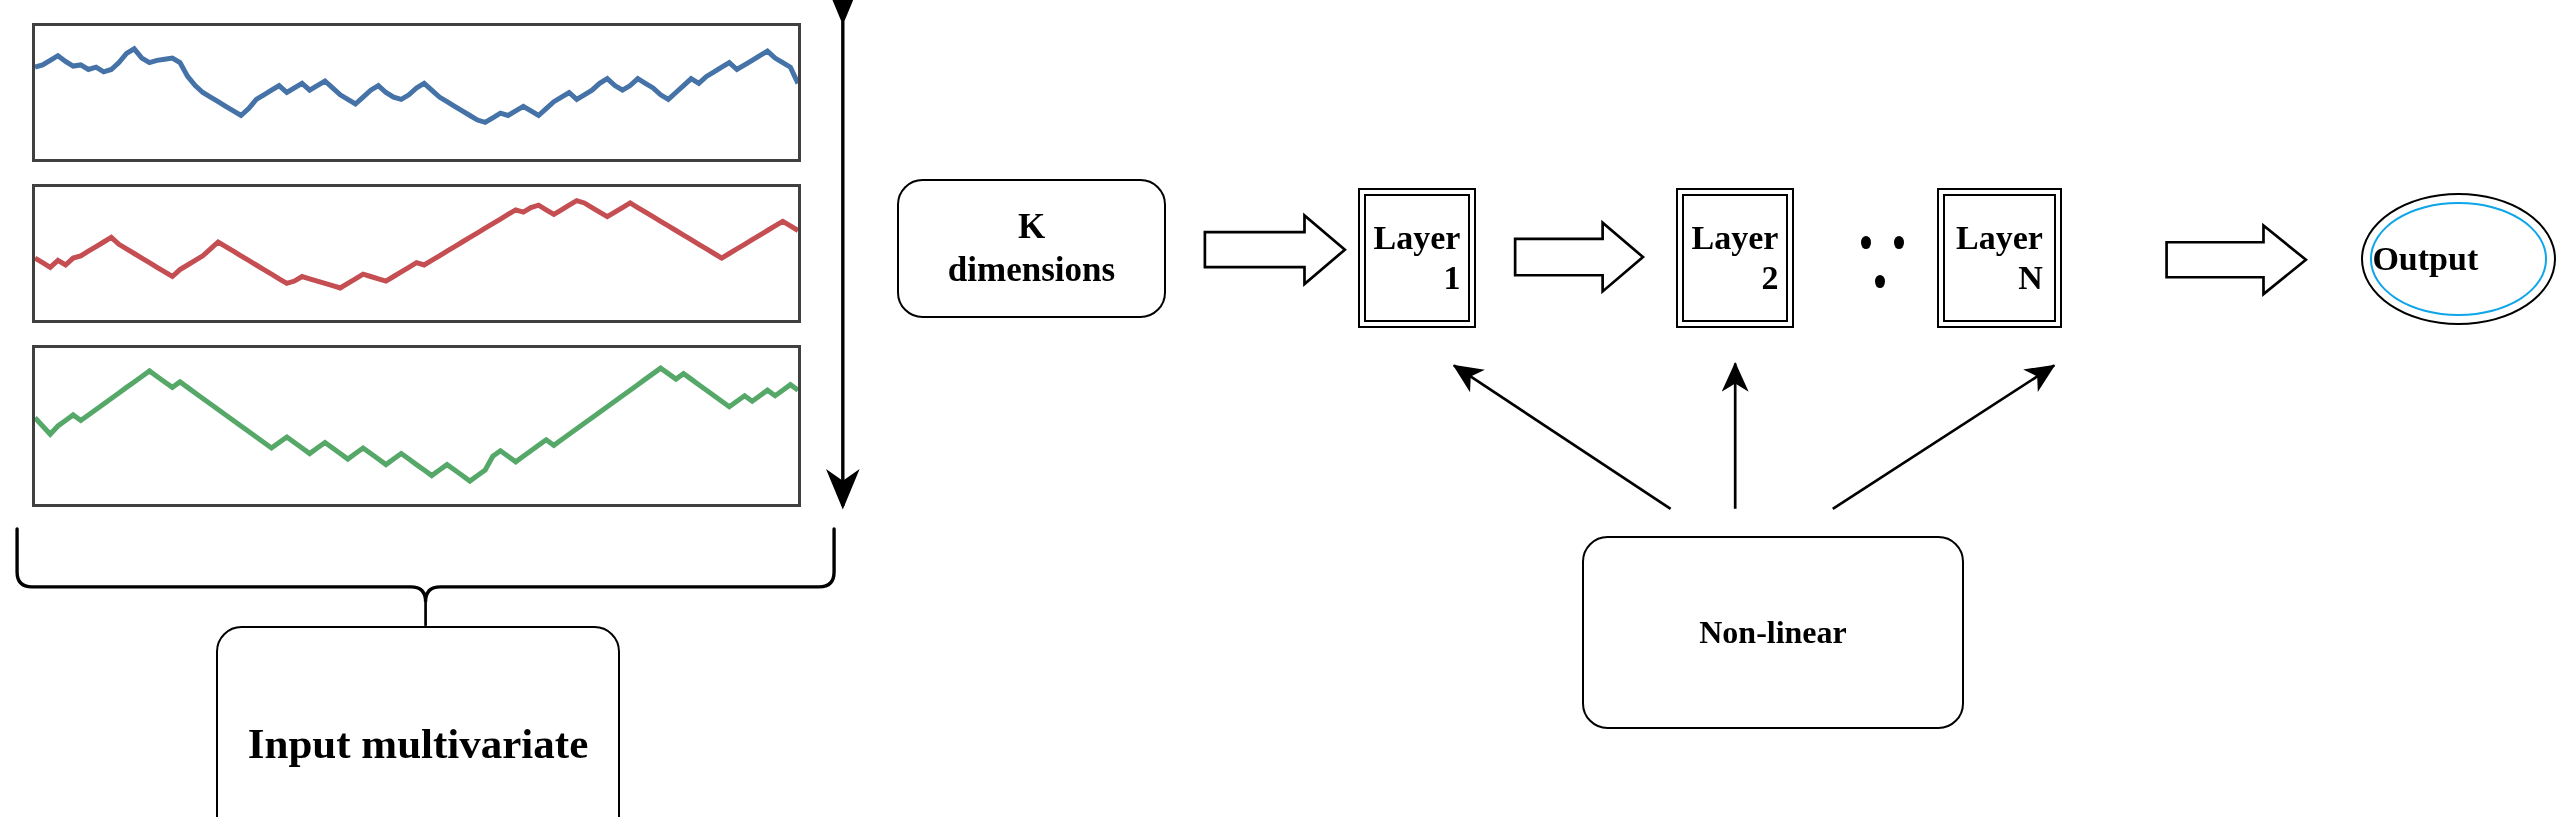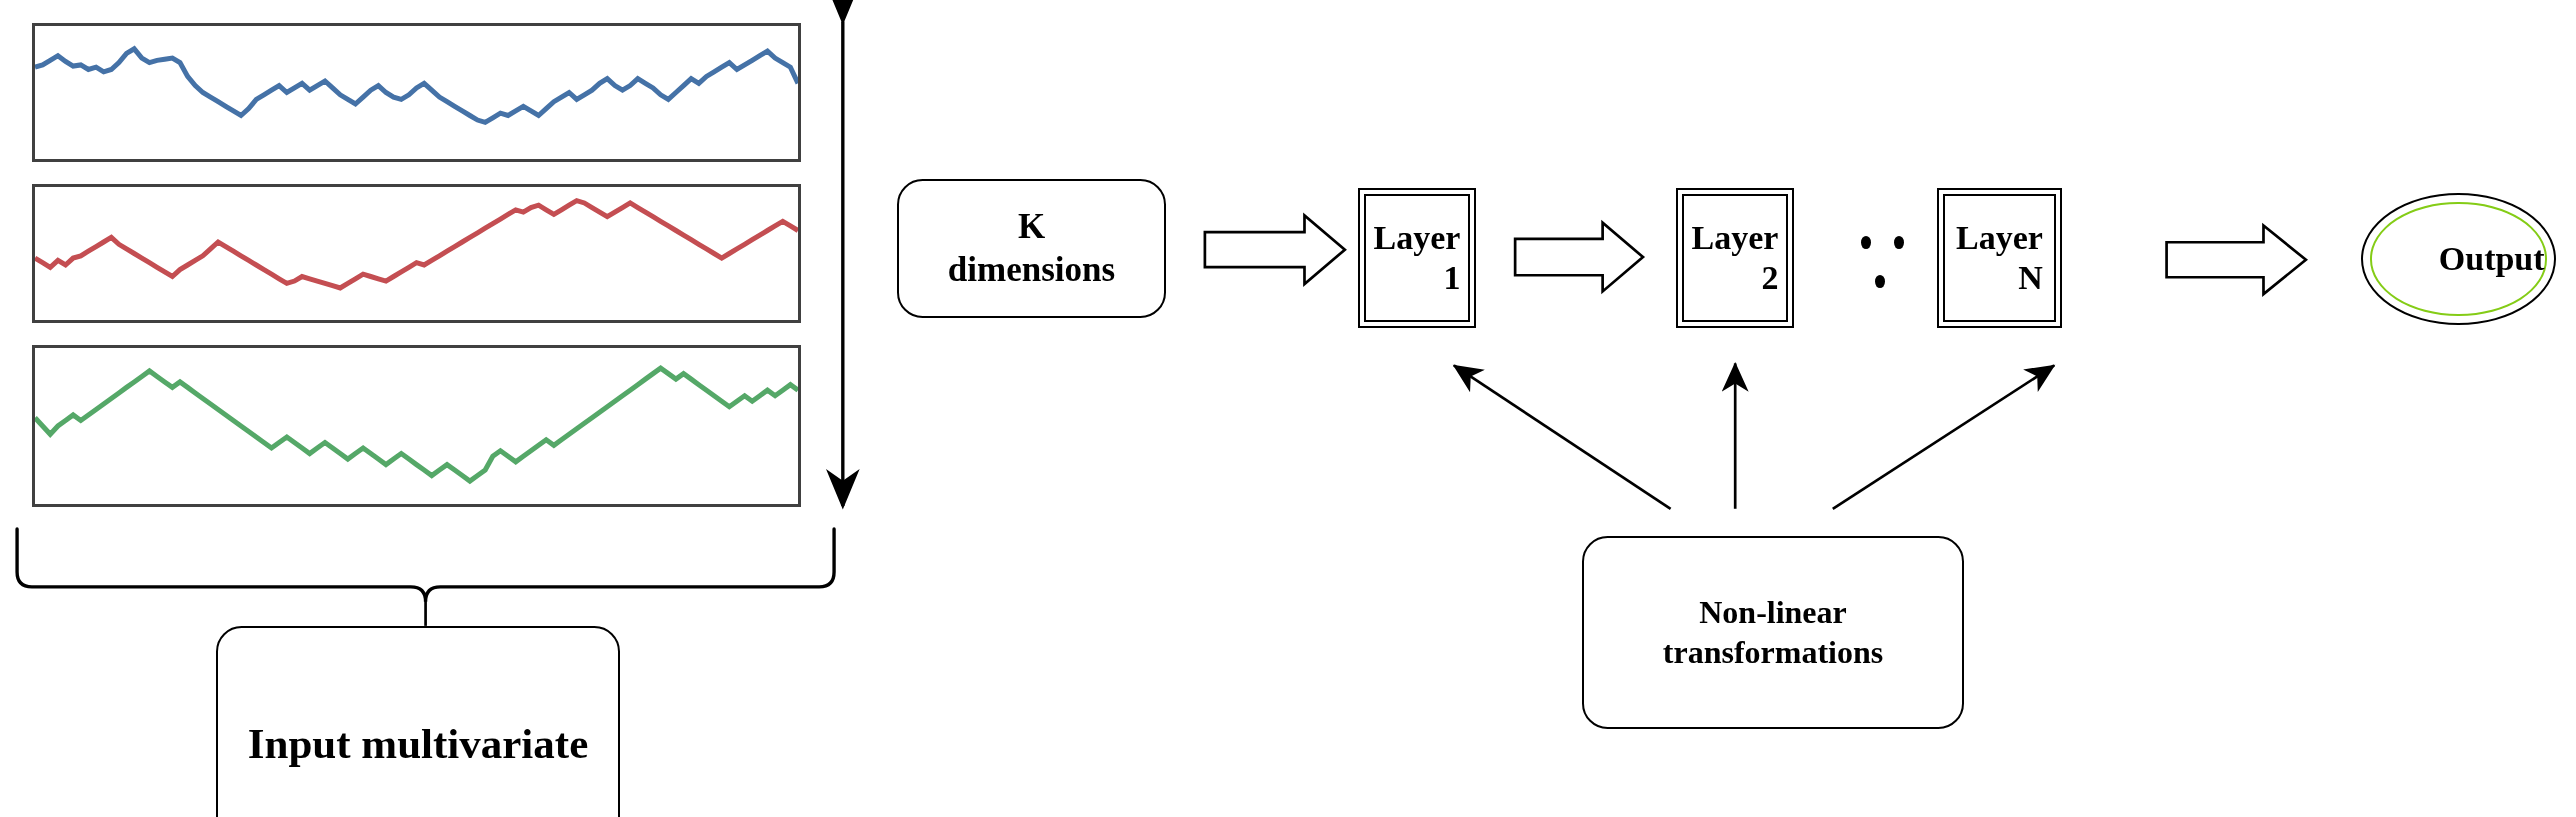--- a/index.html
+++ b/index.html
@@ -71,25 +71,25 @@
     box-sizing: border-box;
     border: 2px solid #000000;
     border-radius: 50%;
     background: #ffffff;
     padding: 7.4px;
   }
   .ellipse-inner {
     width: 100%;
     height: 100%;
     box-sizing: border-box;
-    border: 2px solid #84cc16;
+    border: 2px solid #0ea5e9;
     border-radius: 50%;
     display: flex;
     align-items: center;
-    justify-content: flex-end;
+    justify-content: flex-start;
     font-weight: bold;
     color: #000000;
   }
 
   
   .dot {
     position: absolute;
     background: #000000;
     border-radius: 50%;
     width: 10px;
@@ -171,21 +171,20 @@
 
   <div class="ellipse-outer" style="left:2361px; top:193px; width:195px; height:132px;">
     <div class="ellipse-inner" style="font-size:34px;">
       <span>Output</span>
     </div>
   </div>
 
   <div class="roundbox" style="left:1582px; top:536px; width:382px; height:193px; font-size:32px;">
     <div>
       <div>Non-linear</div>
-      <div>transformations</div>
     </div>
   </div>
 
   <div class="roundbox" style="left:216px; top:626px; width:404px; height:236px; font-size:43px;">
     <div>
       <div>Input multivariate</div>
     </div>
   </div>
 
   <svg class="overlay" viewBox="0 0 3827 1214">

